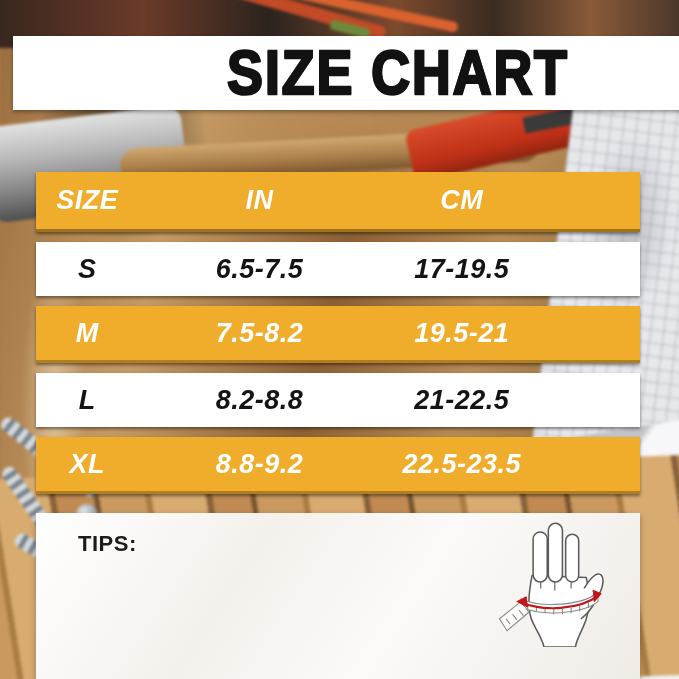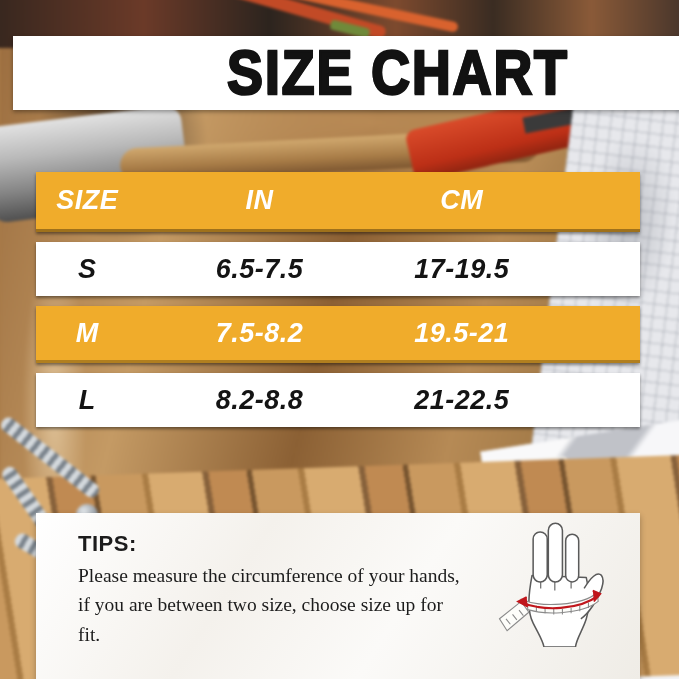--- a/index.html
+++ b/index.html
@@ -168,25 +168,30 @@
       <div class="tcell">7.5-8.2</div>
       <div class="tcell">19.5-21</div>
       <div class="tcell"></div>
     </div>
     <div class="trow light">
       <div class="tcell">L</div>
       <div class="tcell">8.2-8.8</div>
       <div class="tcell">21-22.5</div>
       <div class="tcell"></div>
     </div>
+    <div class="trow dark">
+      <div class="tcell">XL</div>
+      <div class="tcell">8.8-9.2</div>
+      <div class="tcell">22.5-23.5</div>
+      <div class="tcell"></div>
+    </div>
   </div>
 
   <div class="tips-box">
     <div class="tips-label">TIPS:</div>
-    <div class="tips-text">Please measure the circumference of your hands, if you are between two size, choose size up for fit.</div>
     <div class="hand-wrap">
       <svg viewBox="0 0 110 118" width="122" height="128" xmlns="http://www.w3.org/2000/svg">
         <g fill="#ffffff" stroke="#5a5a5a" stroke-width="1.4" stroke-linejoin="round">
 
           <path d="M32,52 C29,68 27,84 33,96 C38,106 42,112 43,118 L72,118 C73,110 79,102 82,92 C86,80 85,66 82,54 Z"></path>
 
           <path d="M80,64 C86,54 92,48 96,52 C100,57 95,70 88,80 C84,86 80,90 77,92"></path>
 
           <rect x="63" y="14" width="12" height="44" rx="6"></rect>
 

